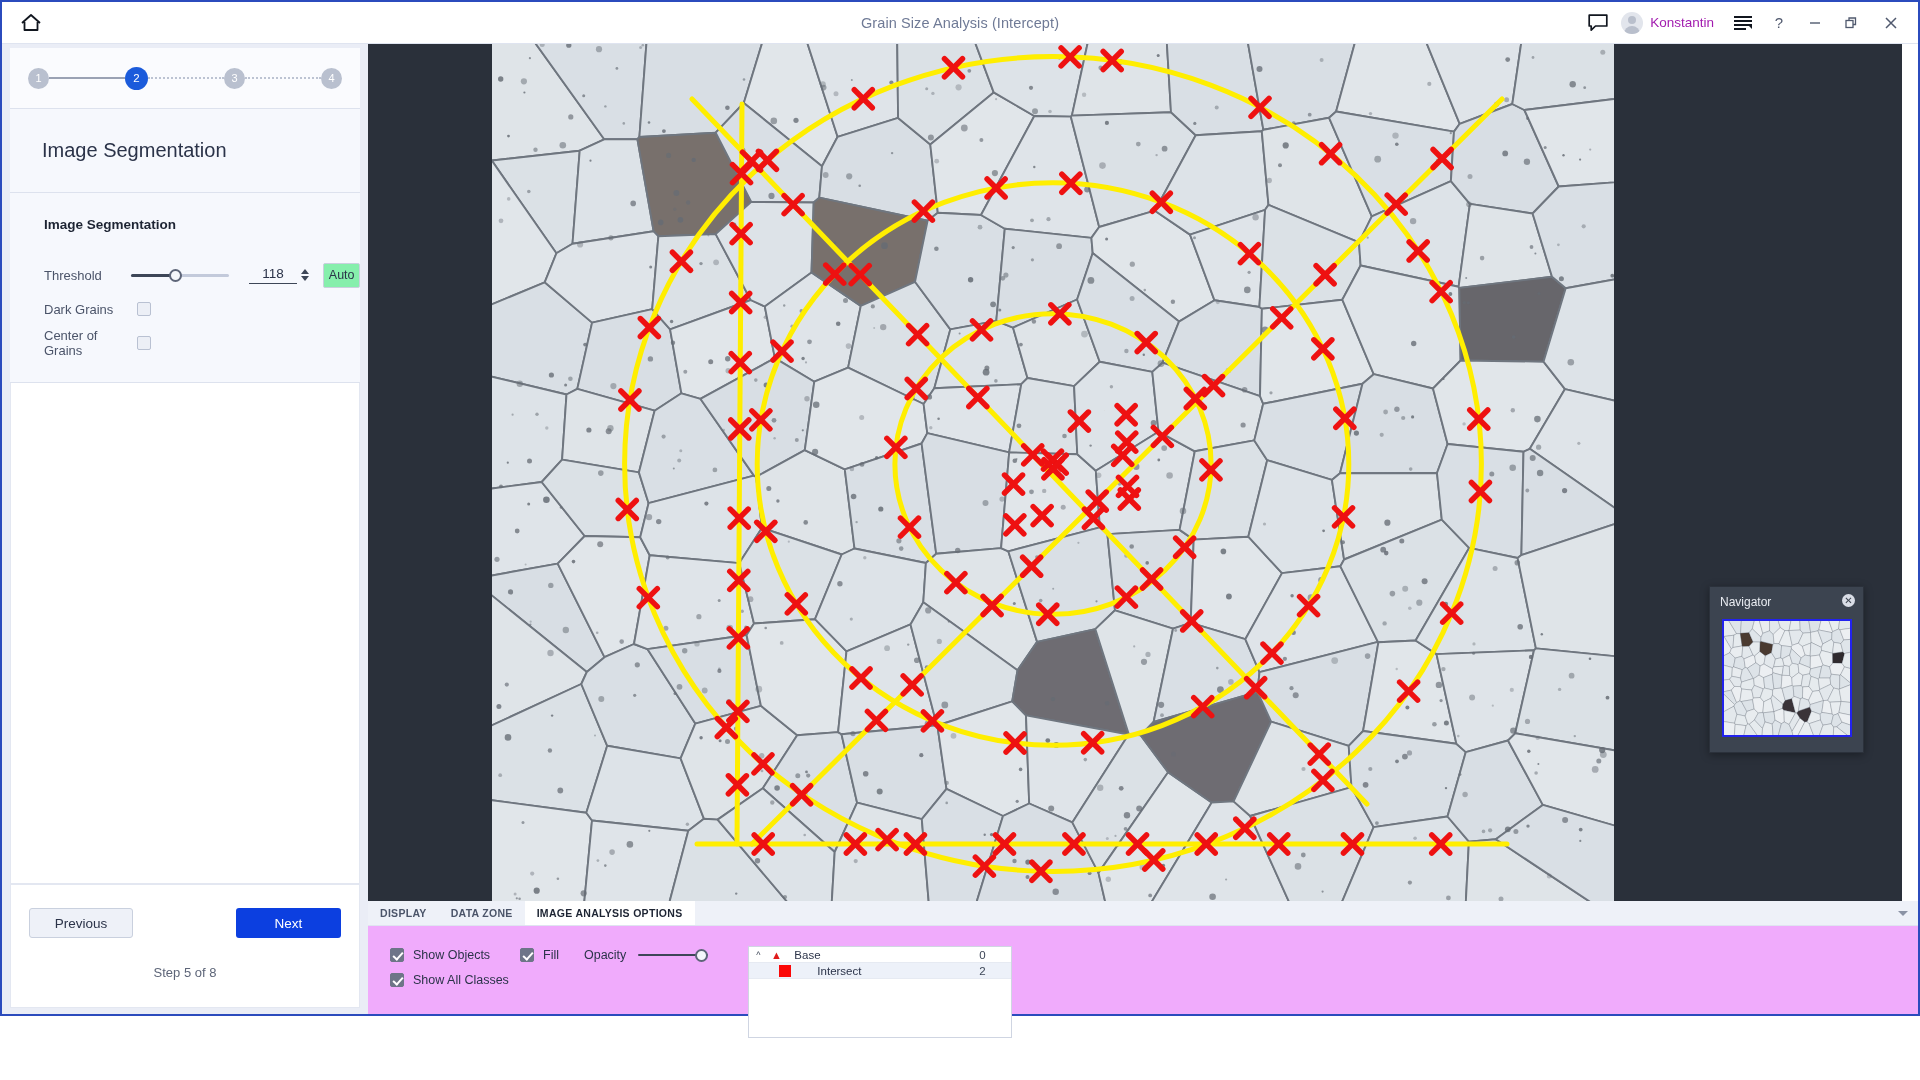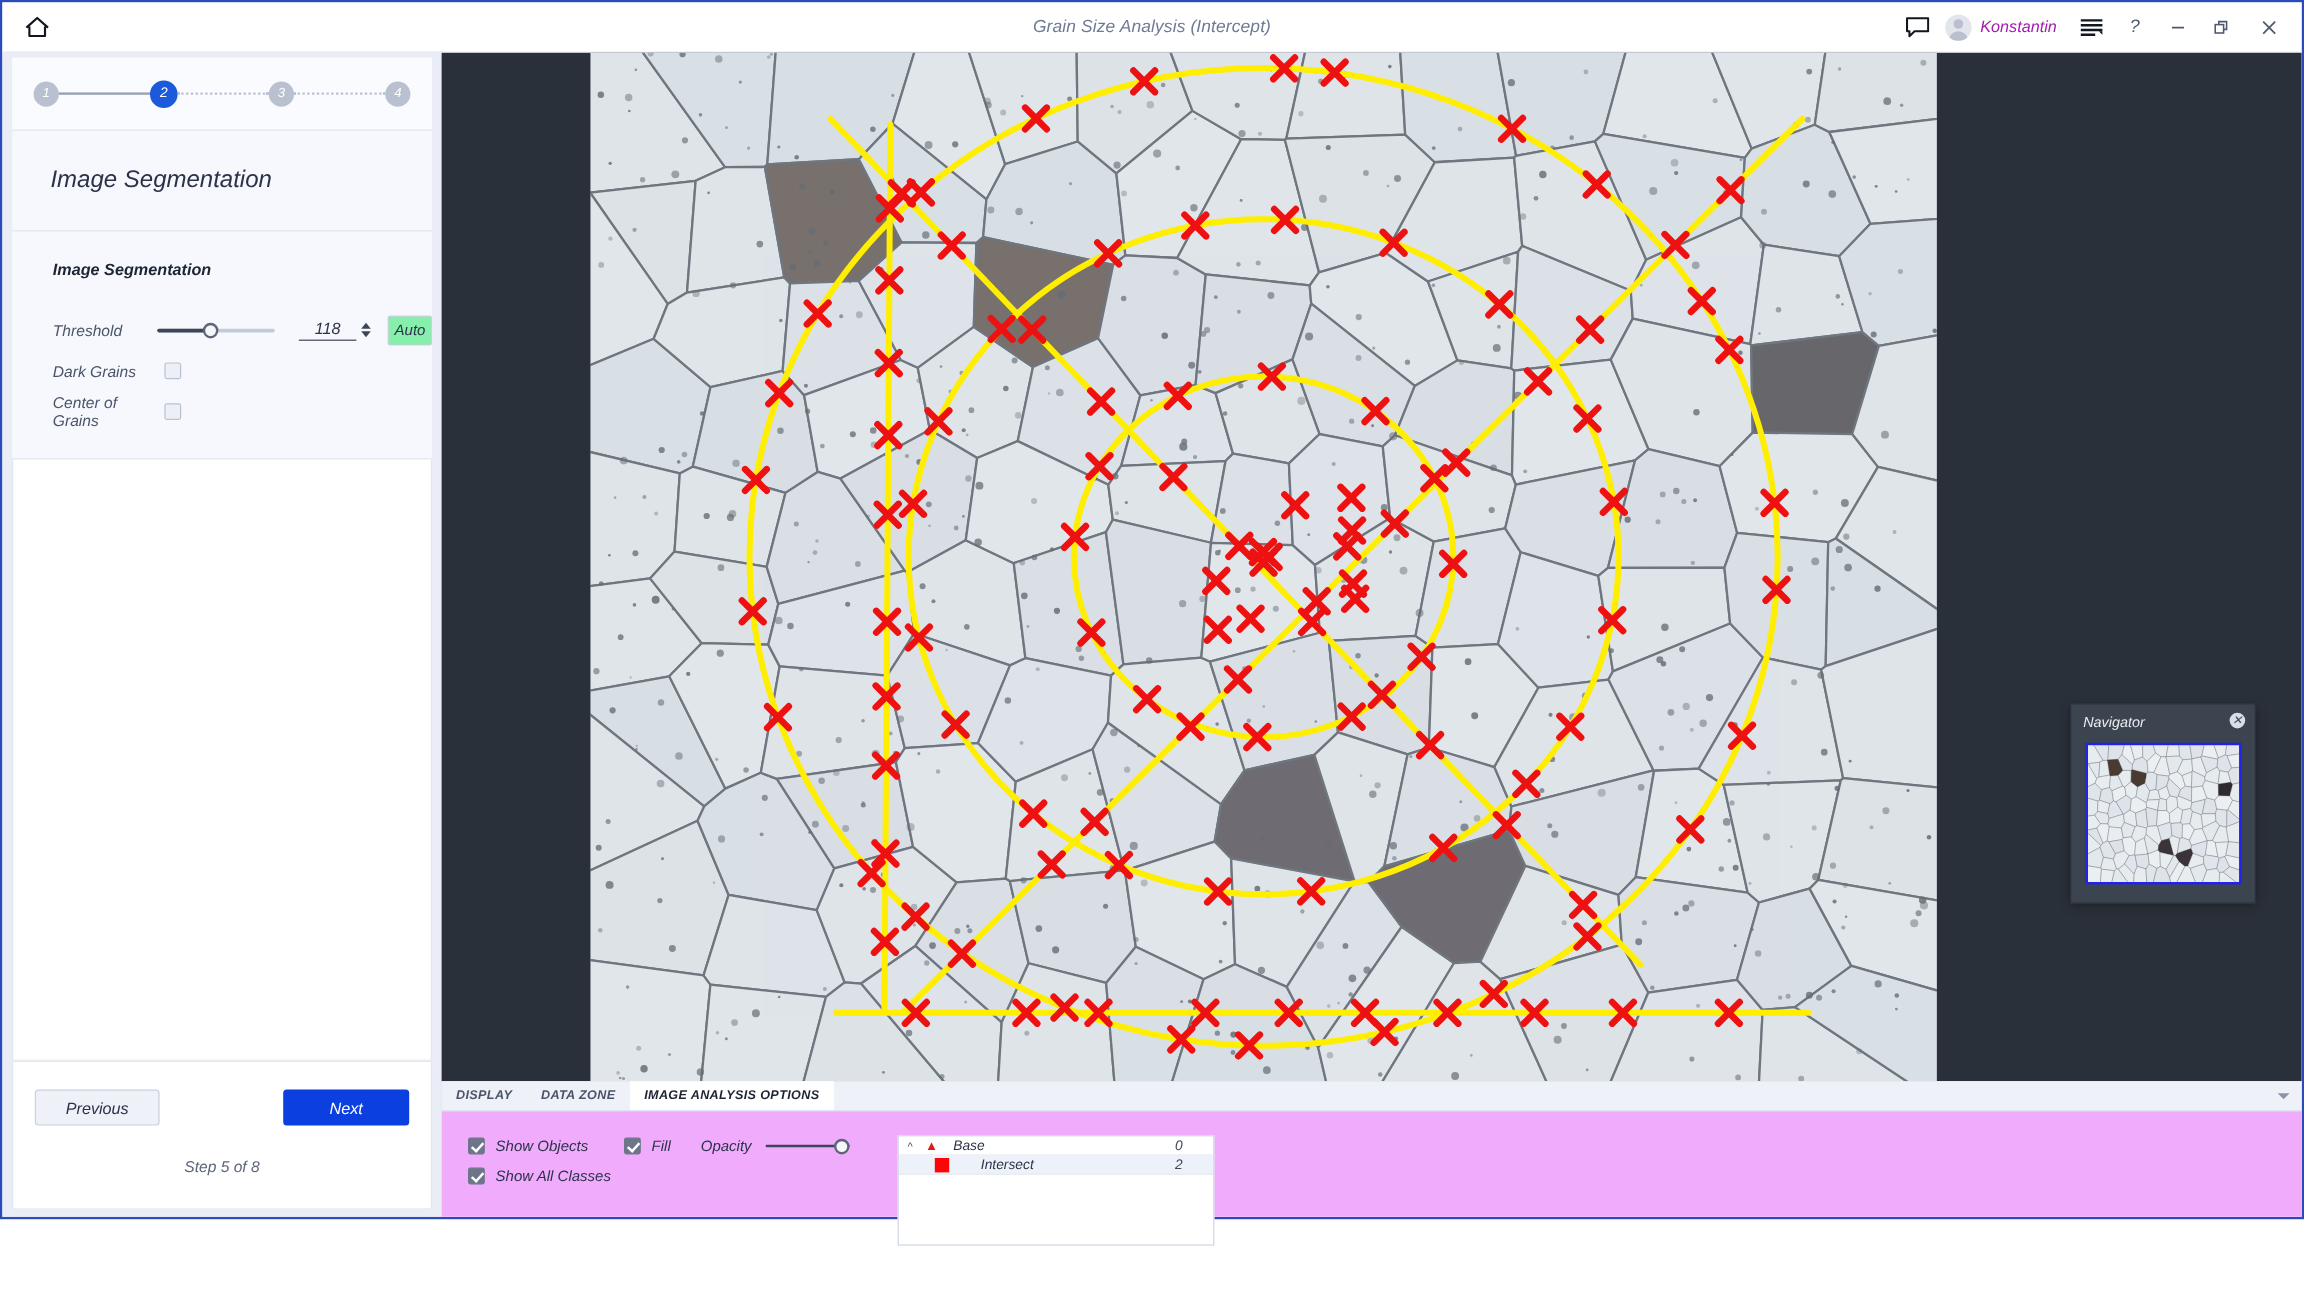--- a/index.html
+++ b/index.html
@@ -7,21 +7,20 @@
     width: 1920px; height: 1080px;
     font-family: "Liberation Sans", sans-serif;
     background: #ffffff;
     overflow: hidden;
   }
   #app {
     position: relative;
     width: 1920px; height: 1016px;
     border: 2px solid #2b4bbd;
     background: #eef1f8;
-    font-style: italic;
   }
 
   
   #titlebar {
     position: absolute; top: 0; left: 0; right: 0; height: 42px;
     background: #ffffff;
     display: flex; align-items: center;
     border-bottom: 1px solid #dfe4f0;
   }
   #home-btn {
@@ -164,21 +163,21 @@
     position: absolute; left: 0; right: 0; top: 80px; text-align: center;
     font-size: 13px; color: #5d6578;
   }
 
   
   #viewer {
     position: absolute; top: 42px; left: 366px; right: 0; bottom: 0;
     background: #ffffff;
   }
   #canvas-area {
-    position: absolute; top: 0; left: 0; right: 0; height: 857px;
+    position: absolute; top: 0; left: 0; right: 16px; height: 857px;
     background: #2a303a; overflow: hidden;
   }
   #micrograph {
     position: absolute; left: 124px; top: 0; width: 1122px; height: 857px;
     overflow: hidden;
   }
   #micrograph svg { display: block; }
 
   
   #navigator {

